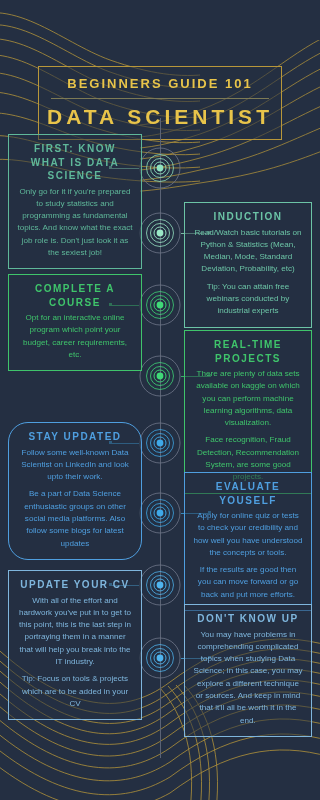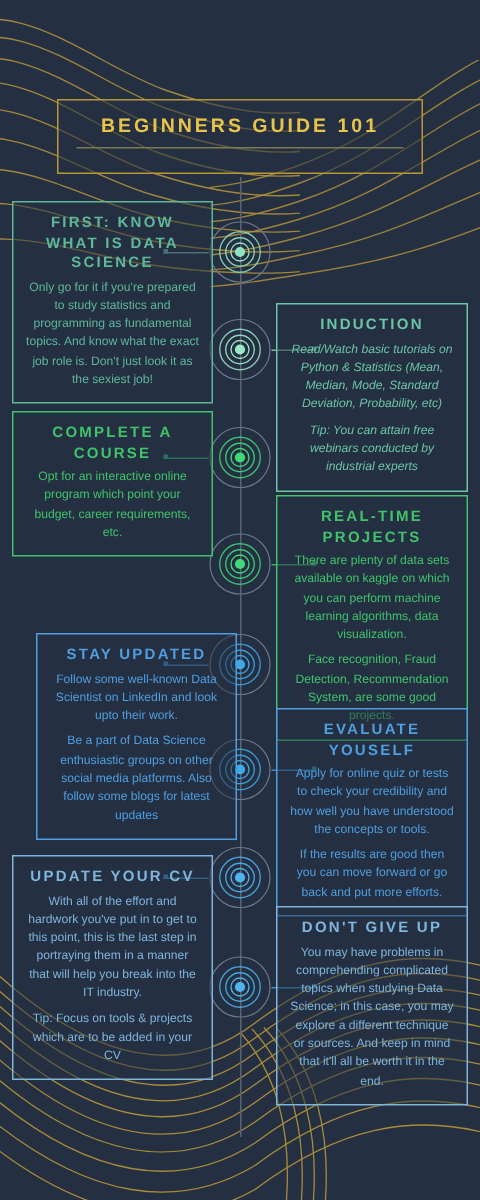--- a/index.html
+++ b/index.html
@@ -147,20 +147,21 @@
       <path d="M160,72 C185,100 196,140 190,195"></path>
       <path d="M168,70 C194,98 206,140 200,195"></path>
       <path d="M176,69 C202,97 214,140 208,195"></path>
       <path d="M184,69 C210,97 222,140 216,195"></path>
     </g>
   </svg>
 
   <div id="title-block">
     <div id="title-kicker">BEGINNERS GUIDE 101</div>
     <div id="title-rule"></div>
+    <div id="title-main">DATA SCIENTIST</div>
   </div>
 
   <div id="timeline-axis"></div>
 
   <div id="nodes-layer">
       <div class="tl-node" style="top: 168px;">
         <svg class="rings" viewBox="0 0 42 42">
           <circle cx="21" cy="21" r="20" fill="none" stroke="#6e7689" stroke-width="0.8"></circle>
           <circle cx="21" cy="21" r="13.5" fill="none" stroke="#8fe3c0" stroke-width="0.9" opacity="0.85"></circle>
           <circle cx="21" cy="21" r="9.5" fill="none" stroke="#8fe3c0" stroke-width="0.9" opacity="0.9"></circle>
@@ -259,39 +260,39 @@
 
   <div id="cards-layer">
       <div class="card" style="top: 134px; left: 8px; width: 134px; border-color: rgb(95, 184, 154);">
         <div class="card-title" style="color: rgb(95, 184, 154);">FIRST: KNOW WHAT IS DATA SCIENCE</div>
         <div class="card-body" style="color: rgb(95, 184, 154);">
           <p>Only go for it if you're prepared to study statistics and programming as fundamental topics. And know what the exact job role is. Don't just look it as the sexiest job!</p>
         </div>
       </div>
       <div class="card" style="top: 202px; left: 184px; width: 128px; border-color: rgb(108, 196, 166);">
         <div class="card-title" style="color: rgb(108, 196, 166);">INDUCTION</div>
-        <div class="card-body" style="color: rgb(108, 196, 166); font-style: italic;">
+        <div class="card-body" style="color: rgb(108, 196, 166);">
           <p>Read/Watch basic tutorials on Python &amp; Statistics (Mean, Median, Mode, Standard Deviation, Probability, etc)</p>
           <p>Tip: You can attain free webinars conducted by industrial experts</p>
         </div>
       </div>
       <div class="card" style="top: 274px; left: 8px; width: 134px; border-color: rgb(63, 196, 107);">
         <div class="card-title" style="color: rgb(63, 196, 107);">COMPLETE A COURSE</div>
         <div class="card-body" style="color: rgb(63, 196, 107);">
           <p>Opt for an interactive online program which point your budget, career requirements, etc.</p>
         </div>
       </div>
       <div class="card" style="top: 330px; left: 184px; width: 128px; border-color: rgb(63, 196, 107);">
         <div class="card-title" style="color: rgb(63, 196, 107);">REAL-TIME PROJECTS</div>
         <div class="card-body" style="color: rgb(63, 196, 107);">
           <p>There are plenty of data sets available on kaggle on which you can perform machine learning algorithms, data visualization.</p>
           <p>Face recognition, Fraud Detection, Recommendation System, are some  good projects.</p>
         </div>
       </div>
-      <div class="card" style="top: 422px; left: 24px; width: 134px; border-color: rgb(79, 159, 224);">
+      <div class="card" style="top: 422px; left: 8px; width: 134px; border-color: rgb(79, 159, 224); border-radius: 20px;">
         <div class="card-title" style="color: rgb(79, 159, 224);">STAY UPDATED</div>
         <div class="card-body" style="color: rgb(79, 159, 224);">
           <p>Follow some well-known Data Scientist on LinkedIn and look upto their work.</p>
           <p>Be a part of Data Science enthusiastic groups on other social media platforms. Also follow some blogs for latest updates</p>
         </div>
       </div>
       <div class="card" style="top: 472px; left: 184px; width: 128px; border-color: rgb(79, 159, 224);">
         <div class="card-title" style="color: rgb(79, 159, 224);">EVALUATE YOUSELF</div>
         <div class="card-body" style="color: rgb(79, 159, 224);">
           <p>Apply for online quiz or tests to check your credibility and how well you have understood the concepts or tools.</p>
@@ -299,20 +300,20 @@
         </div>
       </div>
       <div class="card" style="top: 570px; left: 8px; width: 134px; border-color: rgb(127, 182, 221);">
         <div class="card-title" style="color: rgb(127, 182, 221);">UPDATE YOUR CV</div>
         <div class="card-body" style="color: rgb(127, 182, 221);">
           <p>With all of the effort and hardwork you've put in to get to this point, this is the last step in portraying them in a manner that will help you break into the IT industry.</p>
           <p>Tip: Focus on tools &amp; projects which are to be added in your CV</p>
         </div>
       </div>
       <div class="card" style="top: 604px; left: 184px; width: 128px; border-color: rgb(127, 182, 221);">
-        <div class="card-title" style="color: rgb(127, 182, 221);">DON'T GIVE UP</div>
+        <div class="card-title" style="color: rgb(127, 182, 221);">DON'T KNOW UP</div>
         <div class="card-body" style="color: rgb(127, 182, 221);">
           <p>You may have problems in comprehending complicated topics when studying Data Science; in this case, you may explore a different technique or sources. And keep in mind that it'll all be worth it in the end.</p>
         </div>
       </div>
     </div>
 
 </div>
 
 </body></html>

